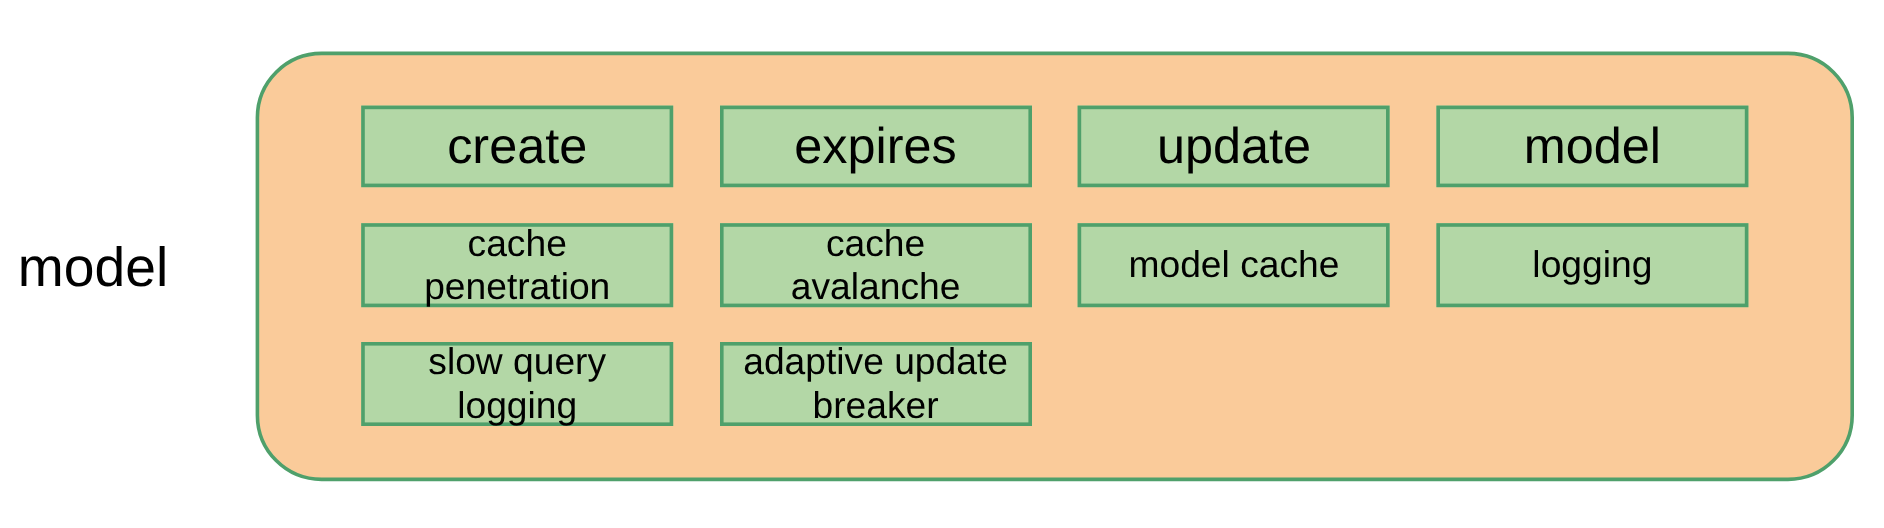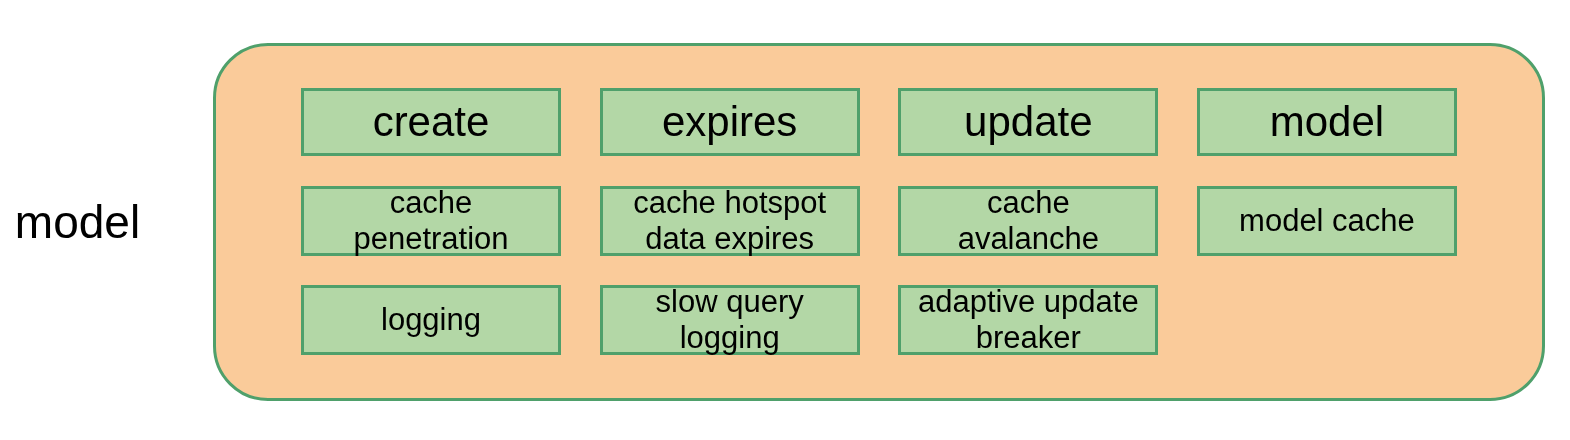--- a/index.html
+++ b/index.html
@@ -76,22 +76,20 @@
   <div class="container">
     <div class="grid">
 
       <div class="cell op">create</div>
       <div class="cell op">expires</div>
       <div class="cell op">update</div>
       <div class="cell op">model</div>
 
       <div class="cell">cache
 penetration</div>
-      <div class="cell">cache hotspot
-data expires</div>
       <div class="cell">cache
 avalanche</div>
       <div class="cell">model cache</div>
 
       <div class="cell">logging</div>
       <div class="cell">slow query
 logging</div>
       <div class="cell">adaptive update
 breaker</div>
 

